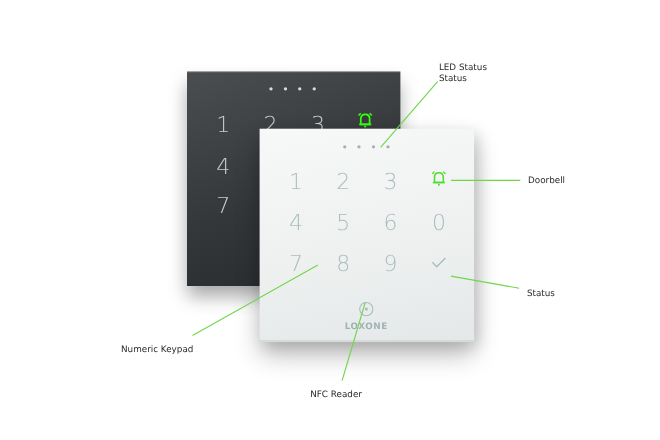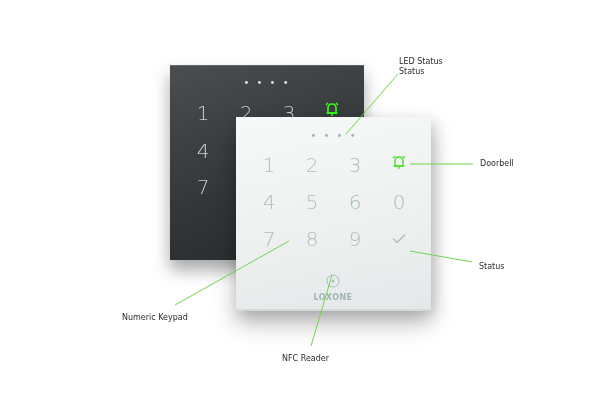--- a/index.html
+++ b/index.html
@@ -82,14 +82,14 @@
   <line x1="289" y1="241" x2="175" y2="305" stroke="#6fd64a" stroke-width="1"></line>
   <line x1="332" y1="275" x2="311" y2="346" stroke="#6fd64a" stroke-width="1"></line>
 </svg>
 
 <div class="label" style="left:399px;top:57px;">
   <div>LED Status</div>
   <div>Status</div>
 </div>
 <div class="label" style="left:480px;top:159px;">Doorbell</div>
 <div class="label" style="left:479px;top:262px;">Status</div>
-<div class="label" style="left:122px;top:313px;">Numeric Keypad</div>
+<div class="label" style="left:110px;top:313px;">Numeric Keypad</div>
 <div class="label" style="left:282px;top:354px;">NFC Reader</div>
 
 </body></html>

